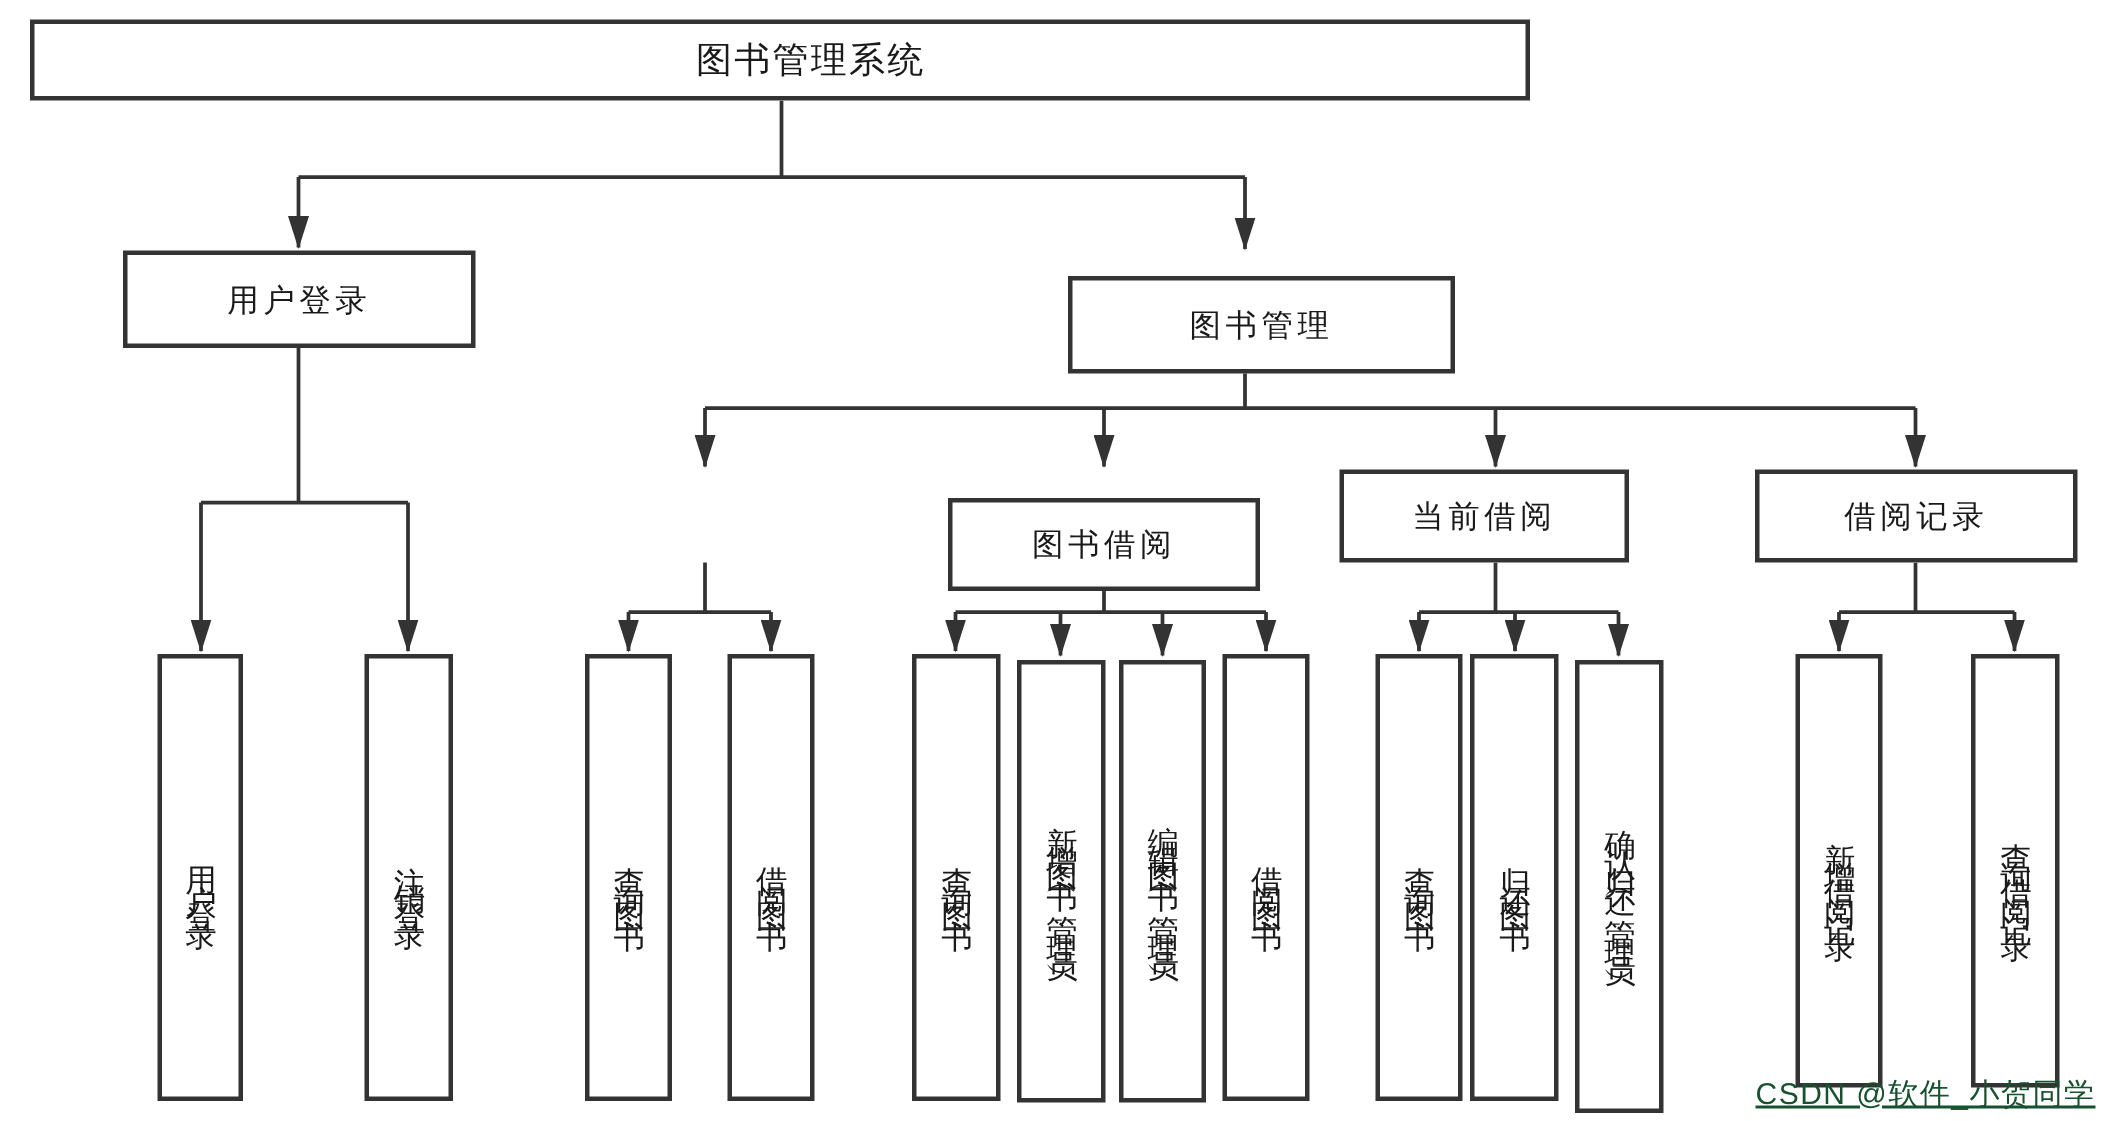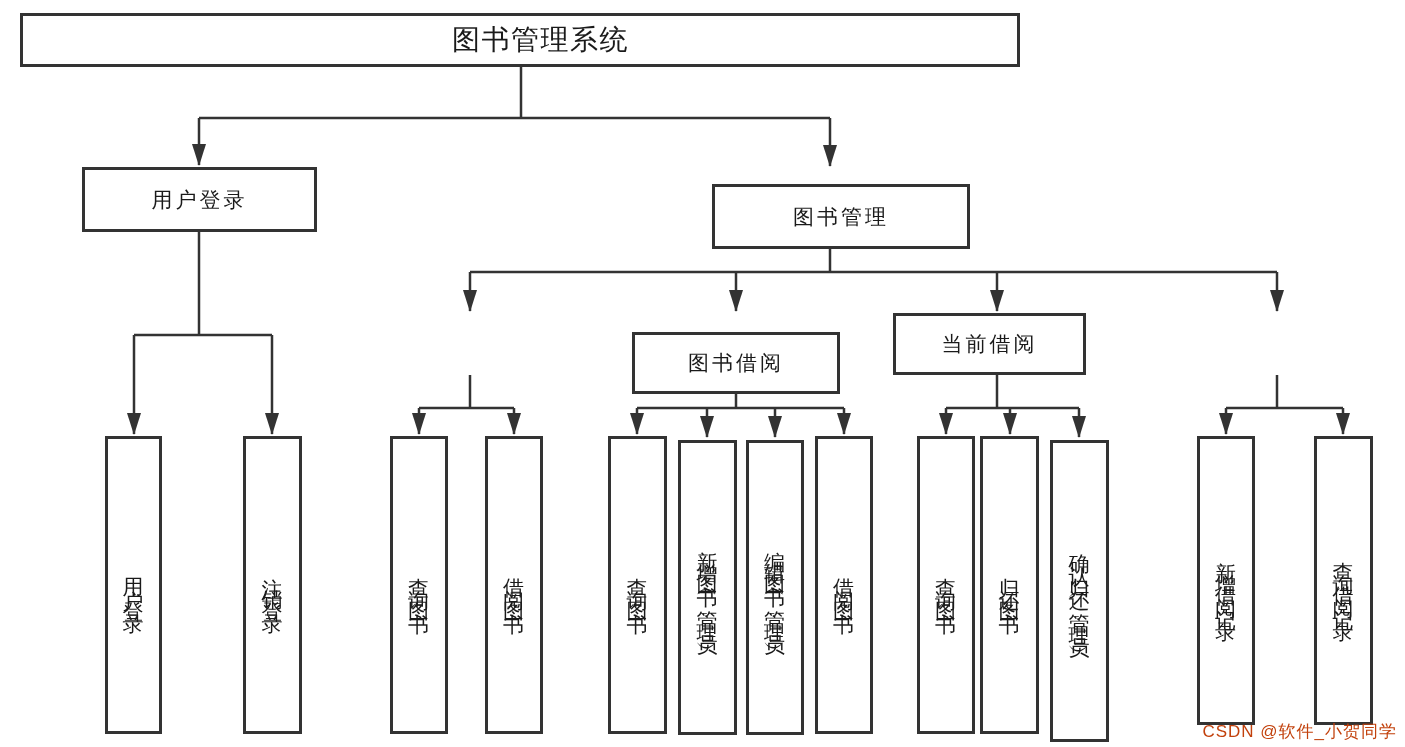--- a/index.html
+++ b/index.html
@@ -8,28 +8,28 @@
     font-family:"Liberation Sans", sans-serif; overflow:hidden;
   }
   svg.wires { position:absolute; left:0; top:0; z-index:1; }
   .node {
     position:absolute; background:#ffffff; border:3px solid #333333;
     box-sizing:border-box; display:flex; align-items:center; justify-content:center;
     z-index:2; color:#1a1a1a;
   }
   .node.root  { border-width:3px; }
   .hlabel { font-size:21px; letter-spacing:3px; white-space:nowrap; }
-  .root .hlabel { font-size:28px; letter-spacing:1.5px;margin-left:41px; }
+  .root .hlabel { font-size:24px; letter-spacing:1.5px;margin-left:41px; }
   .vtext {
     writing-mode:vertical-rl; text-orientation:mixed;
     font-size:21px; letter-spacing:12px; line-height:1; white-space:nowrap;
   }
   .watermark {
     position:absolute; right:8px; bottom:4px; z-index:3;
-    color:#c2410c; font-size:17px; letter-spacing:1px; white-space:nowrap;
+    color:#14532d; font-size:20px; letter-spacing:1px; white-space:nowrap;text-decoration:underline;
   }
 </style>
 </head>
 <body>
 
 <div class="canvas">
 
   <svg class="wires" width="1405" height="747" viewBox="0 0 1405 747">
     <defs>
       <marker id="arrow" viewBox="0 0 22 14" refX="21" refY="7" markerWidth="22" markerHeight="14" orient="auto" markerUnits="userSpaceOnUse">
@@ -90,20 +90,23 @@
   <div class="node" style="left:712px; top:184px; width:258px; height:65px;">
     <span class="hlabel">图书管理</span>
   </div>
 
   <div class="node" style="left:632px; top:332px; width:208px; height:62px;">
     <span class="hlabel">图书借阅</span>
   </div>
   <div class="node" style="left:893px; top:313px; width:193px; height:62px;">
     <span class="hlabel">当前借阅</span>
   </div>
+  <div class="node" style="left:1170px; top:313px; width:215px; height:62px;">
+    <span class="hlabel">借阅记录</span>
+  </div>
 
   <div class="node leaf" style="left:105px; top:436px; width:57px; height:298px;">
     <span class="vtext">用户登录</span>
   </div>
   <div class="node leaf" style="left:243px; top:436px; width:59px; height:298px;">
     <span class="vtext">注销登录</span>
   </div>
 
   <div class="node leaf" style="left:390px; top:436px; width:58px; height:298px;">
     <span class="vtext">查询图书</span>

